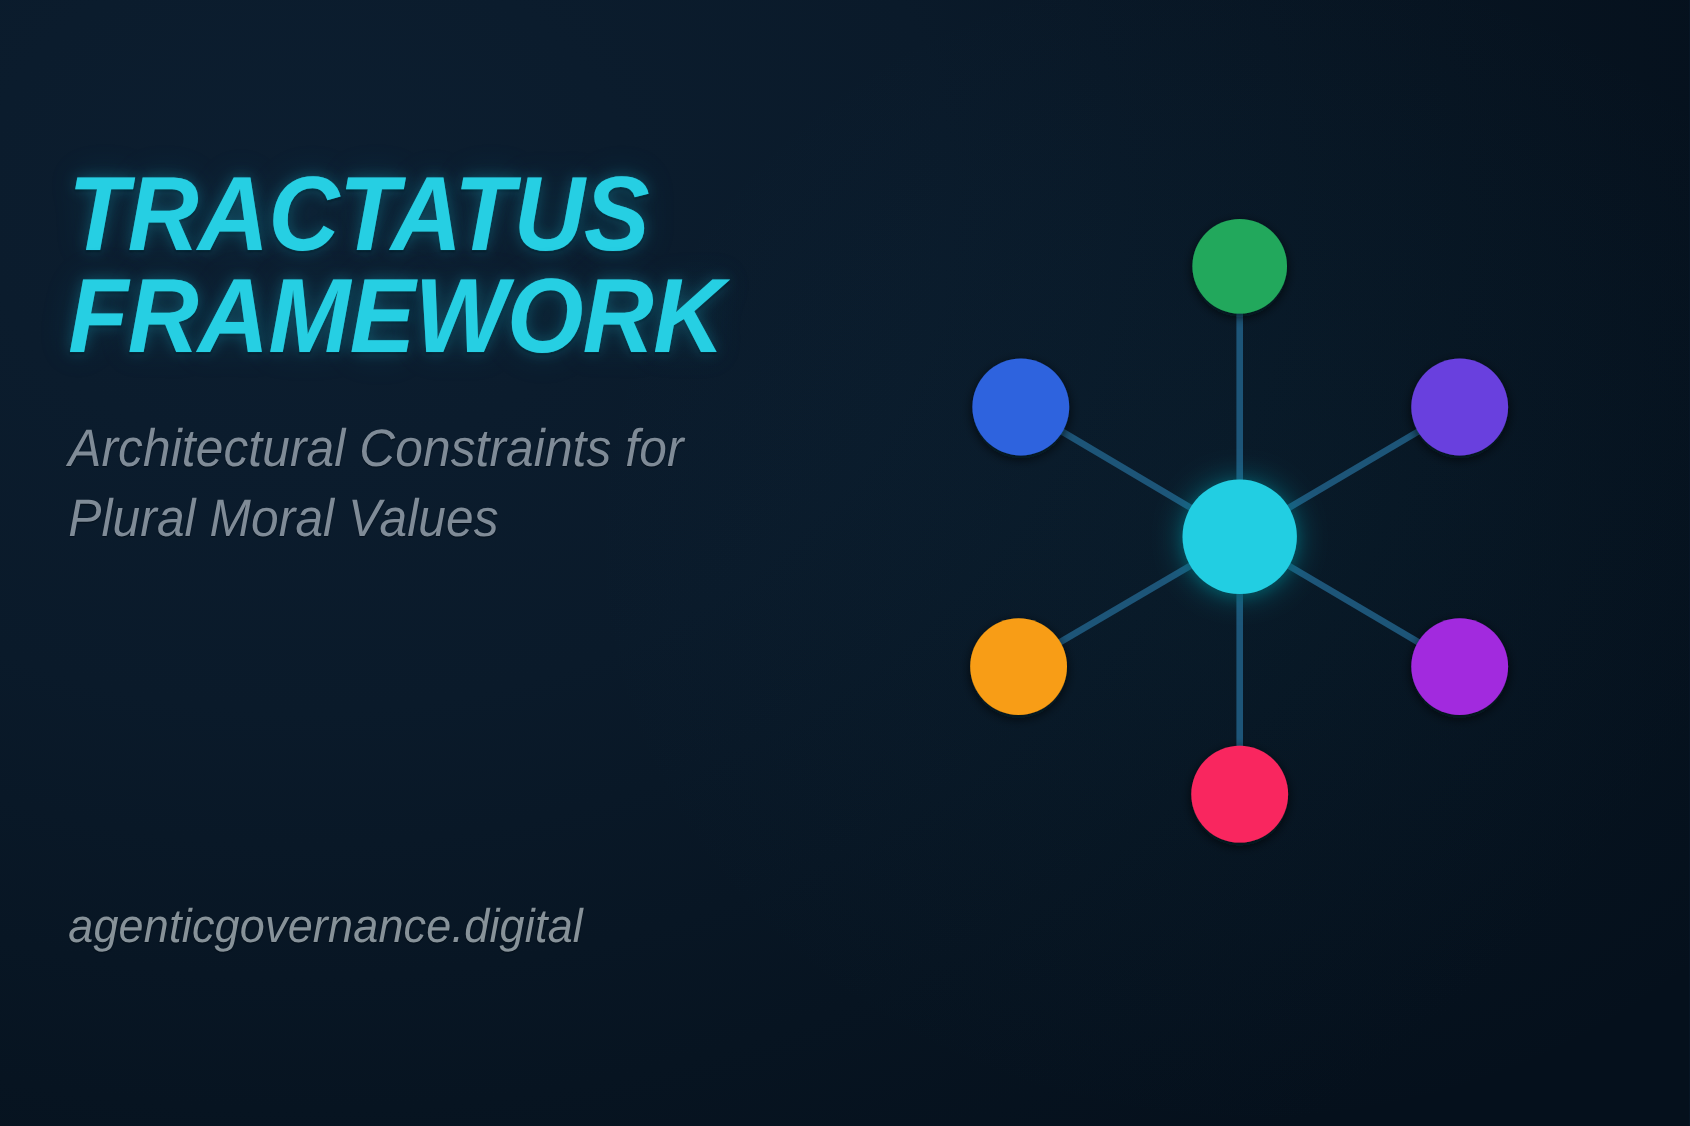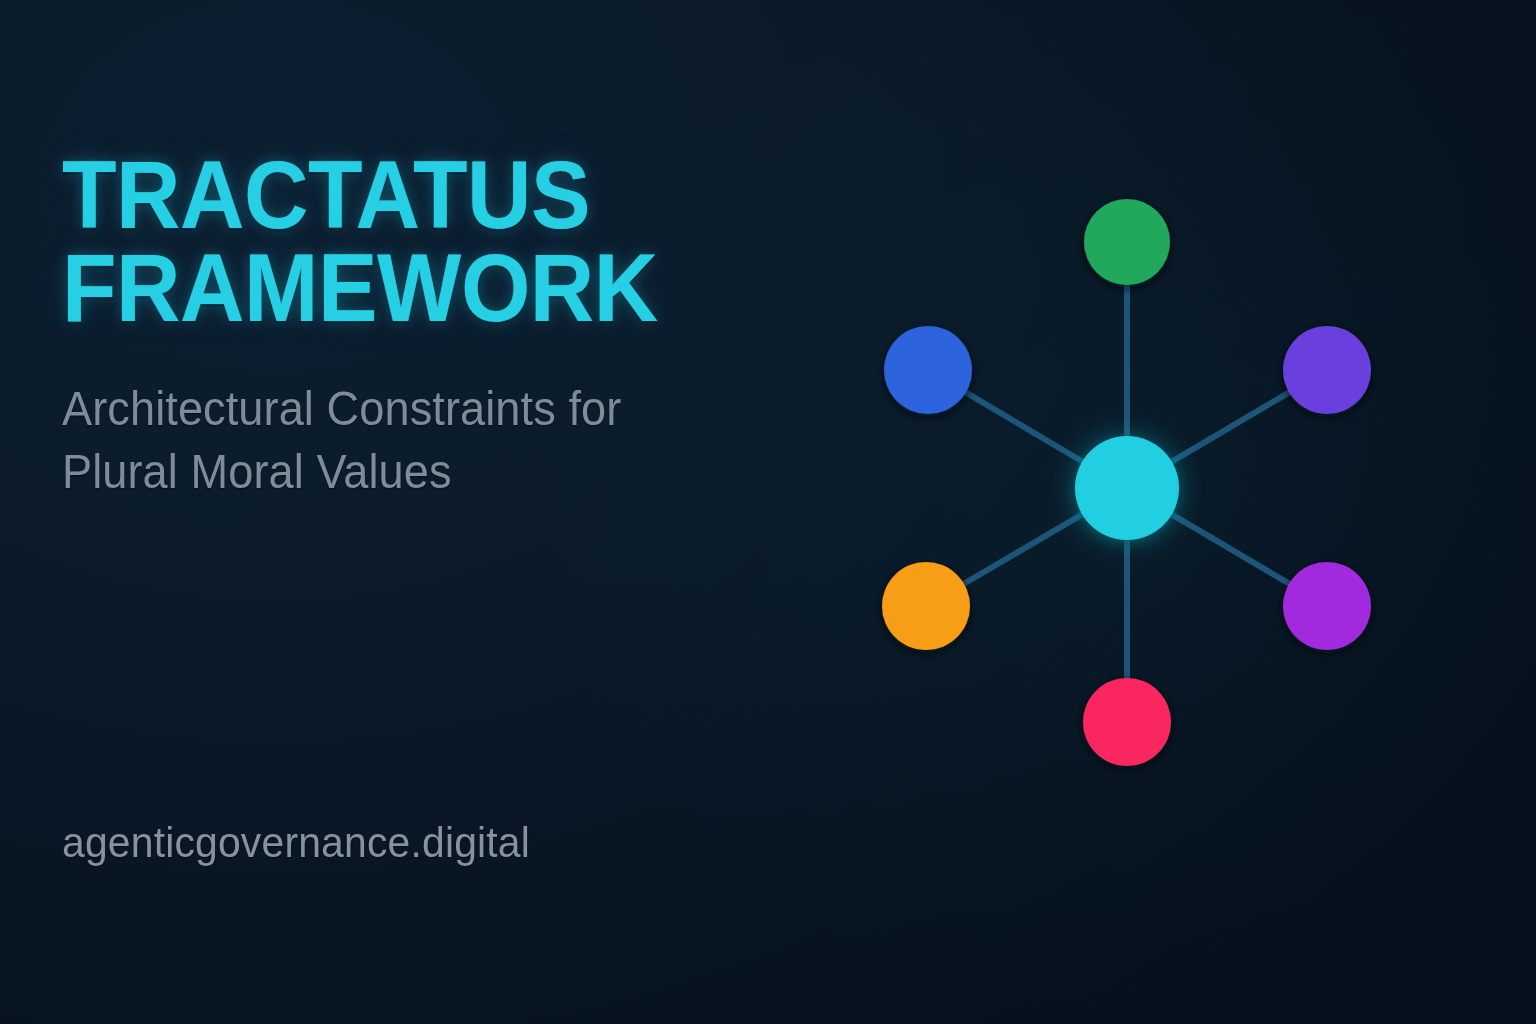--- a/index.html
+++ b/index.html
@@ -9,20 +9,21 @@
     background: #0a1a2a;
   }
   #stage {
     position: relative;
     width: 1536px;
     height: 1024px;
     overflow: hidden;
     background:
       radial-gradient(ellipse 1400px 1100px at 18% 18%, #0c1e30 0%, #0a1a2a 42%, #071421 75%, #05101c 100%);
     font-family: "Liberation Sans", sans-serif;
+    font-style: italic;
     -webkit-font-smoothing: antialiased;
   }
   #stage::after {
     content: "";
     position: absolute;
     inset: 0;
     pointer-events: none;
     background: radial-gradient(ellipse 900px 800px at 74% 48%, rgba(28,120,150,0.055) 0%, rgba(10,26,42,0) 68%);
   }
 

